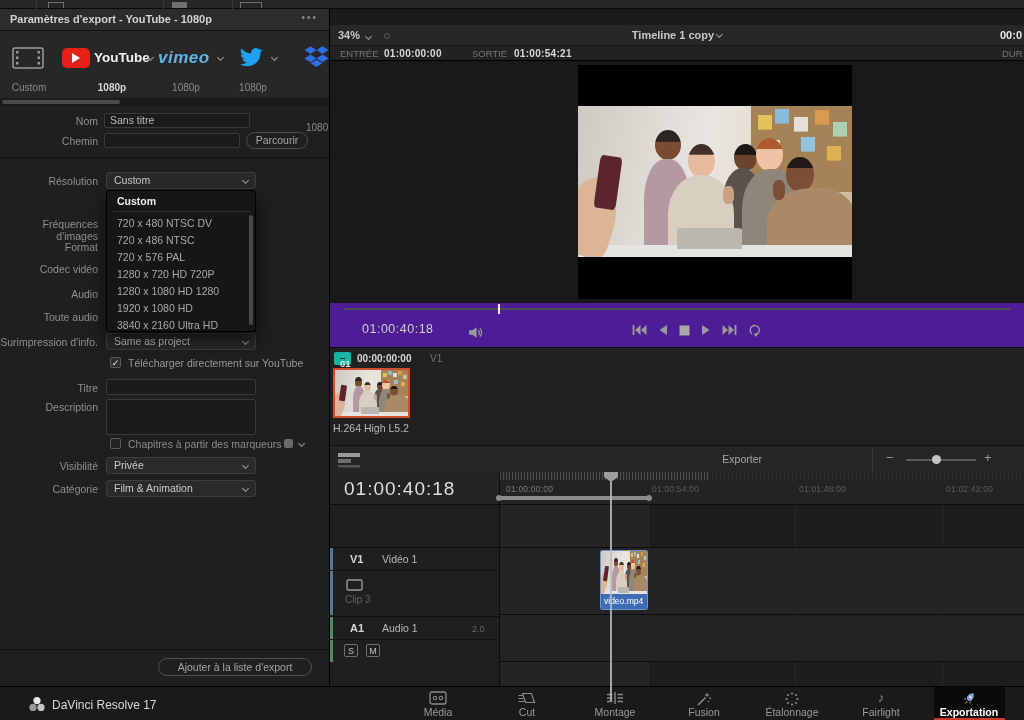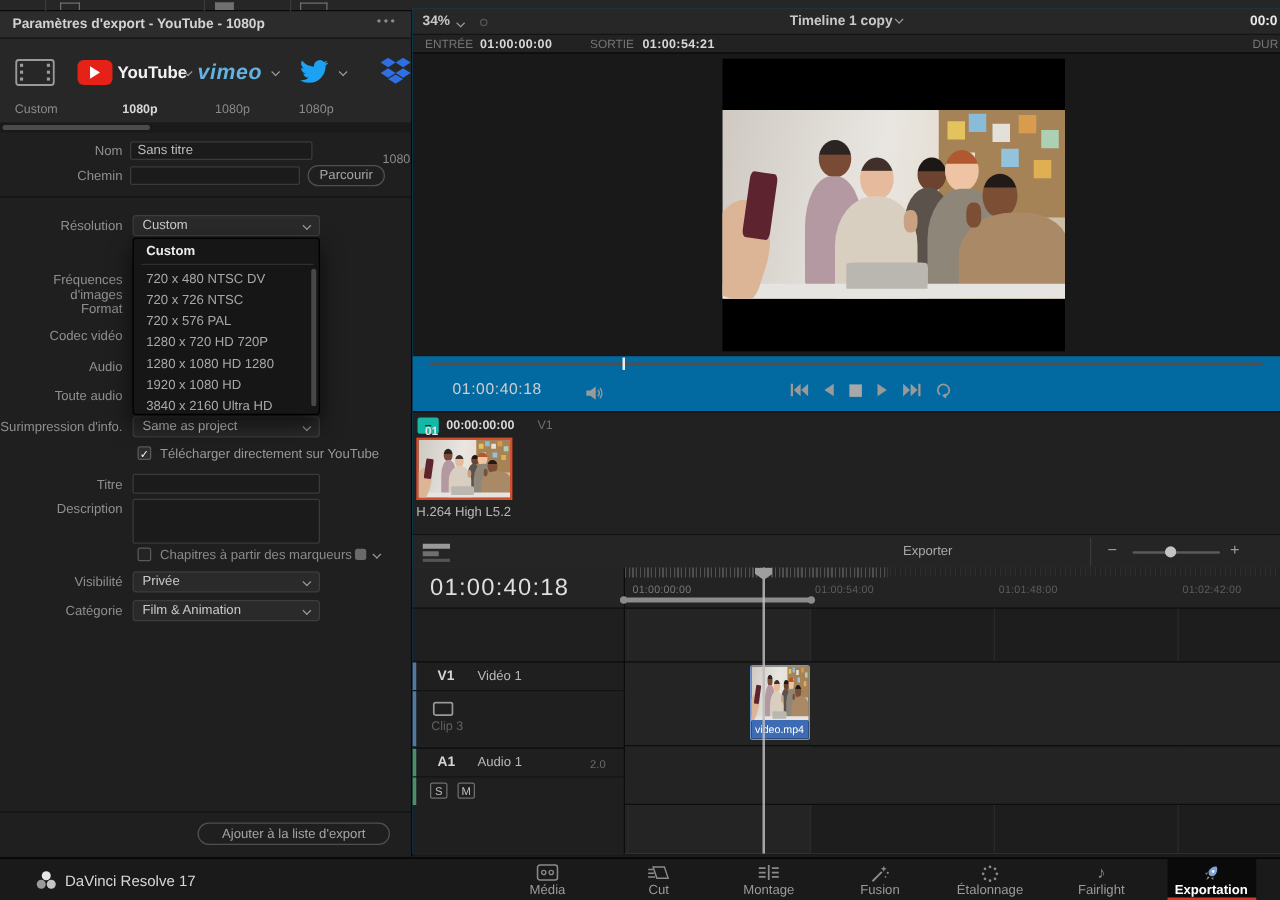--- a/index.html
+++ b/index.html
@@ -40,21 +40,21 @@
   .cb.on{background:#2e2e2e;}
   .cblbl{position:absolute;font-size:10.5px;color:#989898;}
 
   .menu{position:absolute;left:106px;top:181px;width:150px;height:142px;background:#161616;border:1px solid #000;border-radius:3px;box-shadow:0 8px 18px rgba(0,0,0,.65);z-index:6;overflow:hidden;}
   .mi{position:absolute;left:0;width:150px;height:16px;line-height:16px;padding-left:10px;font-size:10.5px;color:#a8a8a8;}
   .mi-first{color:#ececec;font-weight:bold;}
   .msep{position:absolute;left:6px;width:138px;height:1px;background:#2e2e2e;}
   .mscroll{position:absolute;right:2px;top:24px;width:4px;height:110px;border-radius:2px;background:#484848;}
 
   
-  .rpanel{position:absolute;left:330px;top:7px;width:694px;height:676px;background:#0369a1;overflow:hidden;}
+  .rpanel{position:absolute;left:330px;top:25px;width:694px;height:676px;background:#4c1d95;overflow:hidden;}
   .vtop{position:absolute;left:0;top:0;width:694px;height:21px;background:#272727;border-bottom:1px solid #141414;}
   .vtop .z{position:absolute;left:8px;top:4px;font-size:11px;font-weight:bold;color:#c8c8c8;}
   .vtop .ctr{position:absolute;left:50%;top:4px;transform:translateX(-50%);font-size:11px;font-weight:bold;color:#c8c8c8;white-space:nowrap;}
   .vtop .rtc{position:absolute;left:670px;top:4px;width:24px;overflow:hidden;font-size:11px;font-weight:bold;color:#e8e8e8;white-space:nowrap;}
   .vinfo{position:absolute;left:0;top:21px;width:694px;height:15px;background:#222;border-bottom:1px solid #000;font-size:9.5px;}
   .vinfo .k{position:absolute;top:2px;color:#767676;}
   .vinfo .v{position:absolute;top:2px;color:#d8d8d8;font-weight:bold;font-size:10px;letter-spacing:.3px;}
   .stage{position:absolute;left:0;top:36px;width:694px;height:242px;background:#191919;}
   .canvas{position:absolute;left:248px;top:4px;width:274px;height:234px;background:#000;}
   .scrub{position:absolute;left:14px;top:283px;width:666px;height:2px;background:#4f4f4f;}
@@ -238,21 +238,21 @@
     <div class="lbl" style="top:327px;">Surimpression d'info.</div>
     <div class="selbox" style="left:106px;top:324px;width:150px;">
       <span>Same as project</span>
       <span class="chev"></span>
     </div>
 
     <div class="menu">
       <div class="mi mi-first" style="top:2px;">Custom</div>
       <div class="msep" style="top:20px;"></div>
       <div class="mi" style="top:24px;">720 x 480 NTSC DV</div>
-      <div class="mi" style="top:41px;">720 x 726 NTSC</div>
+      <div class="mi" style="top:41px;">720 x 486 NTSC</div>
       <div class="mi" style="top:58px;">720 x 576 PAL</div>
       <div class="mi" style="top:75px;">1280 x 720 HD 720P</div>
       <div class="mi" style="top:92px;">1280 x 1080 HD 1280</div>
       <div class="mi" style="top:109px;">1920 x 1080 HD</div>
       <div class="mi" style="top:126px;">3840 x 2160 Ultra HD</div>
       <div class="msep" style="top:140px;"></div>
       <div class="mscroll"></div>
     </div>
 
     <div class="cb on" style="left:110px;top:348px;">✓</div>

